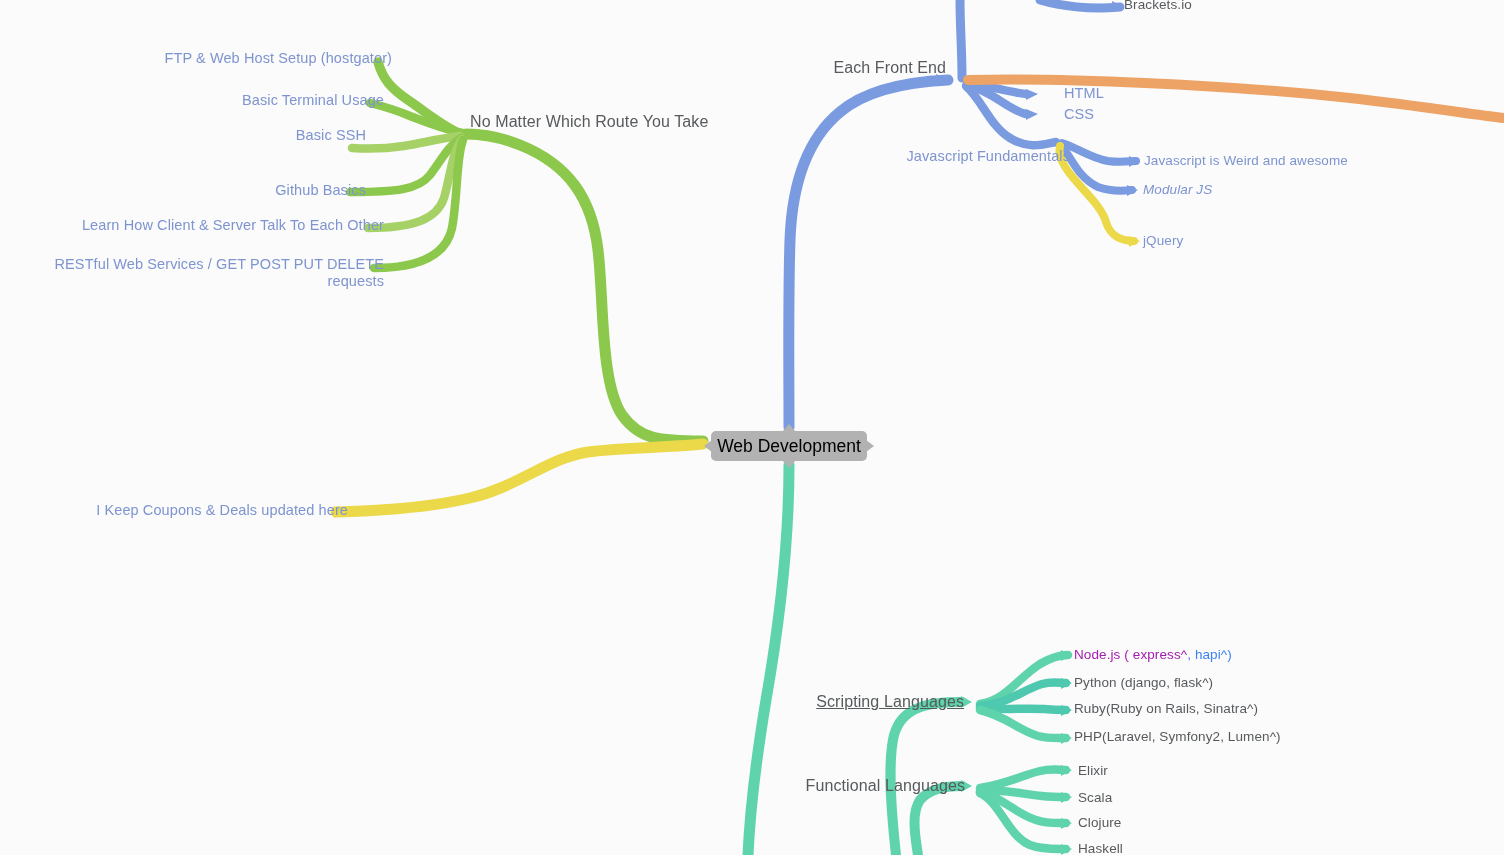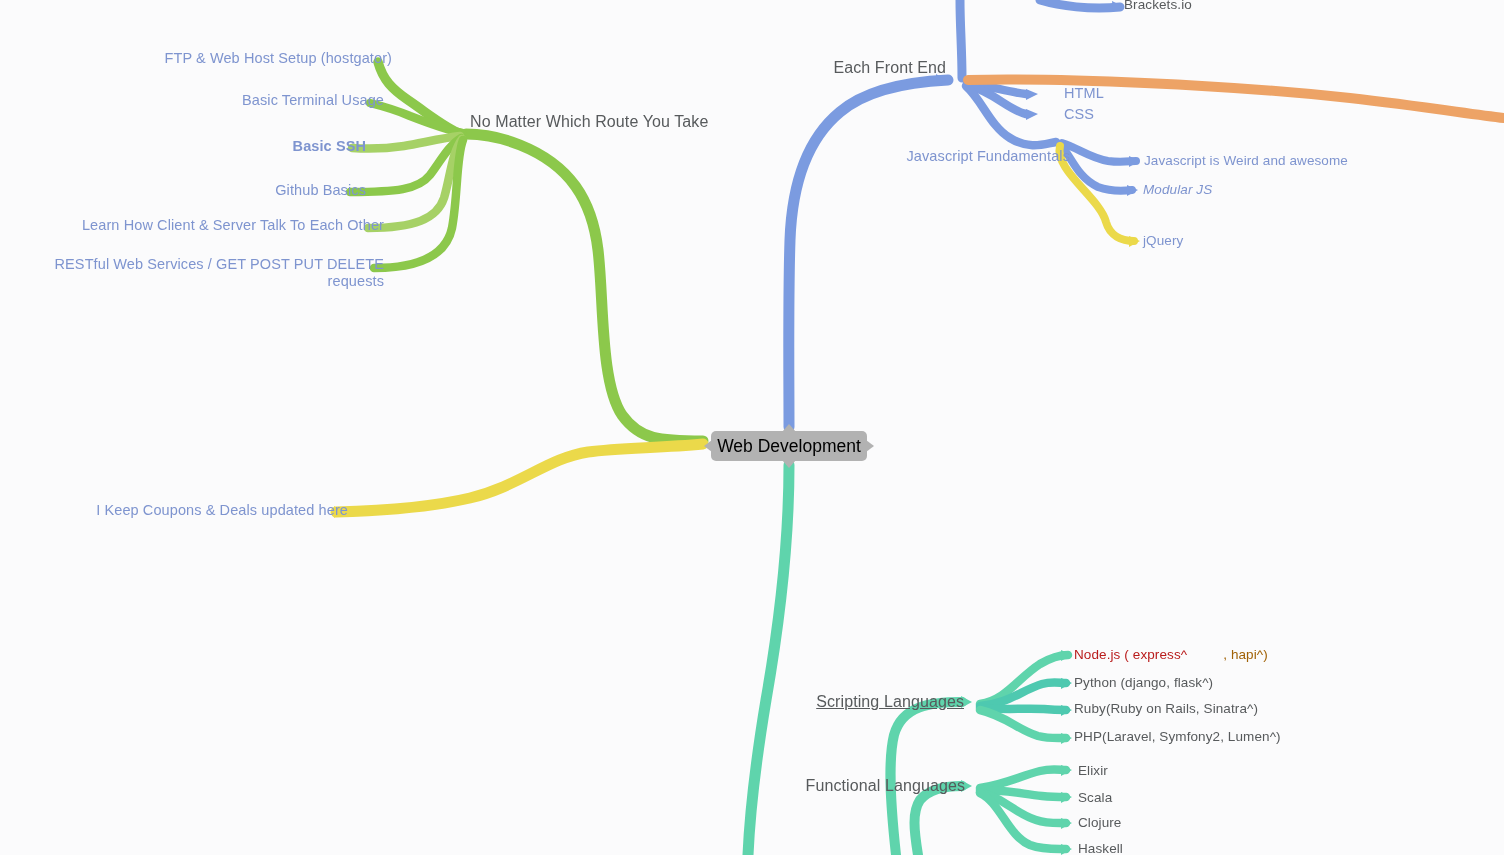--- a/index.html
+++ b/index.html
@@ -74,22 +74,22 @@
     border-left: 7px solid transparent;
     border-right: 7px solid transparent;
     border-bottom: 8px solid #b2b2b2;
   }
   .caret-down {
     left: 71px; bottom: -7px;
     border-left: 7px solid transparent;
     border-right: 7px solid transparent;
     border-top: 8px solid #b2b2b2;
   }
-  .mix-a { color:#b91c1c; }
-  .mix-b { color:#a16207;margin-left:36px; }
+  .mix-a { color:#a21caf; }
+  .mix-b { color:#3b82f6; }
 </style>
 </head>
 <body>
 
 <div id="canvas">
 
   <svg id="wires" viewBox="0 0 1504 855" xmlns="http://www.w3.org/2000/svg">
 
     <path d="M703,441 C660,441 640,440 622,415 C600,382 604,300 598,250
              C592,200 570,165 520,145 C498,136 480,134 466,134" stroke="#8cc84b" stroke-width="11" fill="none" stroke-linecap="round"></path>
@@ -175,21 +175,21 @@
     <span class="caret caret-down"></span>
     <span class="sz-root lbl-root">Web Development</span>
   </div>
 
   <div class="lbl sz-l1 lbl-dark" style="left:470px; top:113px;">No Matter Which Route You Take</div>
 
   <div class="lbl sz-l2 lbl-blue ra" style="left:0px; top:50px; width:374px;">FTP &amp; Web Host Setup (hostgator)</div>
 
   <div class="lbl sz-l2 lbl-blue ra" style="left:0px; top:92px; width:366px;">Basic Terminal Usage</div>
 
-  <div class="lbl sz-l2 lbl-blue ra" style="left:0px; top:138px; width:348px;font-weight:bold;">Basic SSH</div>
+  <div class="lbl sz-l2 lbl-blue ra" style="left:0px; top:127px; width:348px;">Basic SSH</div>
 
   <div class="lbl sz-l2 lbl-blue ra" style="left:0px; top:182px; width:348px;">Github Basics</div>
 
   <div class="lbl sz-l2 lbl-blue ra" style="left:0px; top:217px; width:366px;">Learn How Client &amp; Server Talk To Each Other</div>
 
   <div class="lbl sz-l2 lbl-blue ra" style="left:0px; top:256px; width:366px; white-space:normal;">RESTful Web Services / GET POST PUT DELETE requests</div>
 
   <div class="lbl sz-l2 lbl-blue ra" style="left:0px; top:502px; width:330px;">I Keep Coupons &amp; Deals updated here</div>
 
   <div class="lbl sz-l1 lbl-dark ra" style="left:700px; top:59px; width:246px;">Each Front End</div>

